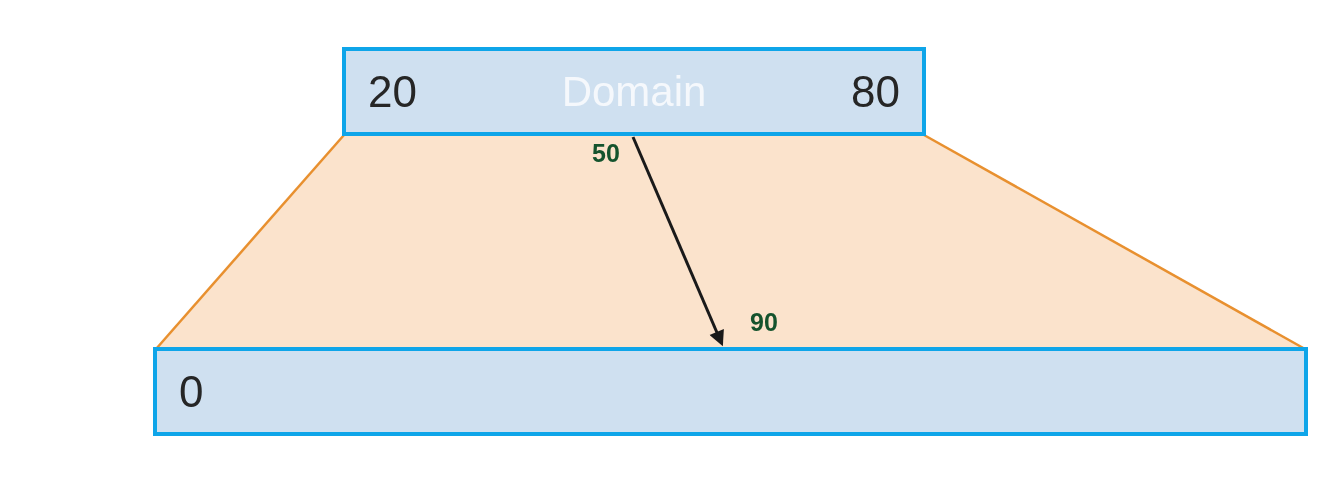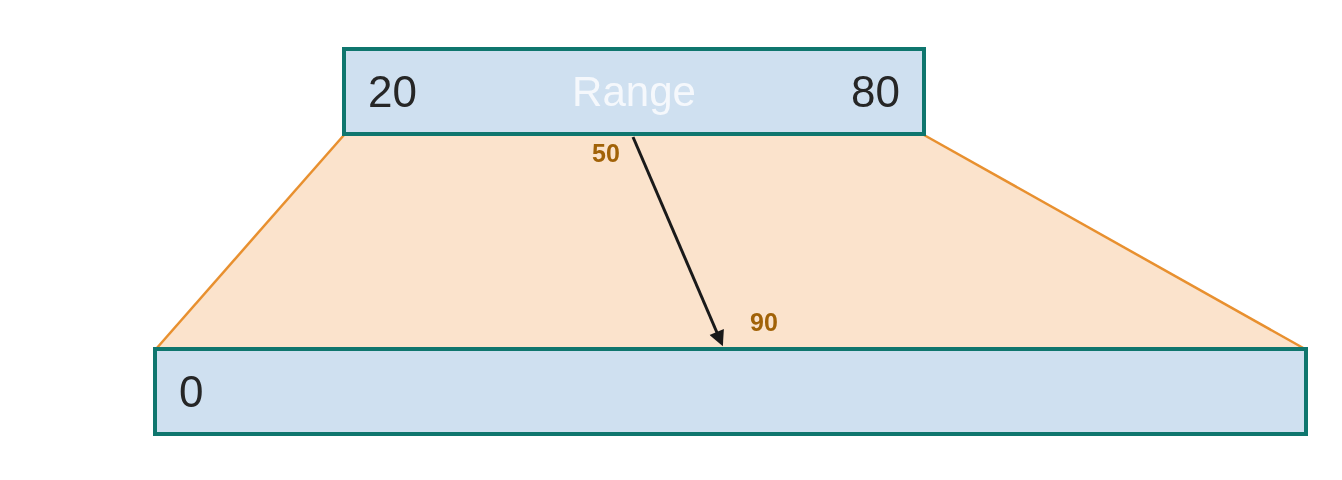--- a/index.html
+++ b/index.html
@@ -18,21 +18,21 @@
   .stage svg.graphics {
     position: absolute;
     left: 0;
     top: 0;
     width: 1342px;
     height: 480px;
   }
   .box {
     position: absolute;
     box-sizing: border-box;
-    border: 4px solid #0f766e;
+    border: 4px solid #0ea5e9;
     background: #CFE0F0;
     display: grid;
     grid-template-columns: 1fr auto 1fr;
     align-items: center;
     padding: 0 22px;
     line-height: 1;
   }
   .box .endpoint {
     font-size: 44px;
     color: #262626;
@@ -53,21 +53,21 @@
   .range-box {
     left: 153px;
     top: 347px;
     width: 1155px;
     height: 89px;
   }
   .annotation {
     position: absolute;
     font-size: 25px;
     font-weight: 600;
-    color: #a16207;
+    color: #14532d;
     line-height: 1;
   }
   .annotation.input-label  { left: 592px; top: 141px; }
   .annotation.output-label { left: 750px; top: 310px; }
 </style>
 </head>
 <body>
 
 <div class="stage">
 
@@ -82,21 +82,21 @@
 
     <line x1="344" y1="135" x2="156" y2="349" stroke-width="2.5" stroke="#E8902F"></line>
 
     <line x1="924" y1="135" x2="1305" y2="349" stroke-width="2.5" stroke="#E8902F"></line>
 
     <line x1="633" y1="137" x2="721" y2="342" stroke-width="3" marker-end="url(#arrowhead)" stroke="#1A1A1A"></line>
   </svg>
 
   <div class="box domain-box">
     <span class="endpoint min">20</span>
-    <span class="title">Range</span>
+    <span class="title">Domain</span>
     <span class="endpoint max">80</span>
   </div>
 
   <div class="box range-box">
     <span class="endpoint min">0</span>
   </div>
 
   <div class="annotation input-label">50</div>
 
   <div class="annotation output-label">90</div>

